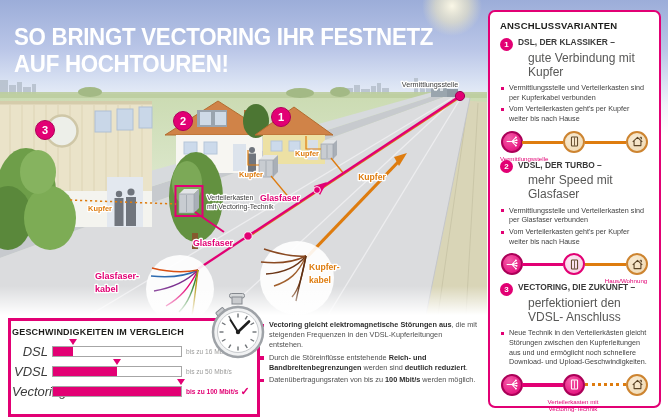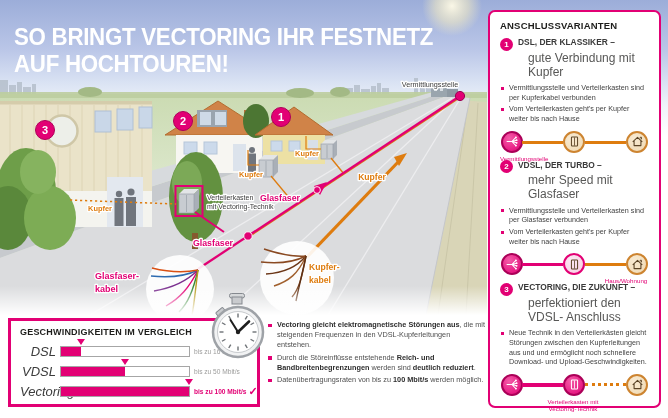--- a/index.html
+++ b/index.html
@@ -13,34 +13,34 @@
     font-size:23px;line-height:27px;letter-spacing:-0.3px;transform:scaleX(.97);transform-origin:left top;white-space:nowrap;}
   
   #scene{position:absolute;left:0;top:0;z-index:1;}
   #scene text.lbl{paint-order:stroke;stroke:#fff;stroke-width:2.6px;stroke-linejoin:round;font-family:"Liberation Sans",sans-serif;}
   #scene text.mag{fill:var(--magenta,#E20074);font-weight:bold;}
   #scene text.cop{fill:var(--copper,#DE7C0F);font-weight:bold;}
   #scene text.dk{fill:#3B3B3B;}
   
   #stopwatch{position:absolute;left:207px;top:291px;z-index:6;}
   
-  #speedbox{position:absolute;left:8px;top:318px;width:252px;height:89px;background:#fff;
-    border:3px solid var(--magenta,#E20074);box-sizing:border-box;padding:5px 8px 4px 9px;z-index:4;}
+  #speedbox{position:absolute;left:8px;top:318px;width:252px;height:99px;background:#fff;
+    border:3px solid var(--magenta,#E20074);box-sizing:border-box;padding:5px 8px 4px 1px;z-index:4;}
   #speedbox h3{margin:1px 0 4px 0;font-size:9px;letter-spacing:.2px;color:#1D1D1B;}
   .srow{display:flex;align-items:center;height:20px;}
   .slabel{width:36px;text-align:right;font-size:13px;color:#3B3B3B;flex:none;font-style:italic;}
   .strack{position:relative;width:128px;height:9px;border:1px solid #A6A6A6;background:#fff;margin:0 4px 0 4px;flex:none;}
   .sfill{position:absolute;left:0;top:0;bottom:0;background:var(--magenta,#E20074);}
   .smark{position:absolute;top:-8px;width:0;height:0;border-left:4px solid transparent;border-right:4px solid transparent;
     border-top:6px solid var(--magenta,#E20074);transform:translateX(-50%);}
   .sval{font-size:6.6px;color:#9C9C9B;white-space:nowrap;}
   .srow.hl .sval{color:var(--magenta,#E20074);font-weight:bold;}
   .scheck{font-size:11px;color:var(--magenta,#E20074);font-weight:bold;margin-left:2px;line-height:10px;}
   
-  #infobox{position:absolute;left:268px;top:320px;width:218px;z-index:4;}
+  #infobox{position:absolute;left:260px;top:320px;width:218px;z-index:4;}
   #infobox ul{list-style:none;margin:0;padding:0;}
   #infobox li{position:relative;padding-left:9px;font-size:7.3px;line-height:1.4;color:#4F4F4F;margin-bottom:2px;}
   #infobox li::before{content:"";position:absolute;left:0;top:3.5px;width:3.5px;height:3.5px;background:var(--magenta,#E20074);}
   #infobox .b{font-weight:bold;color:#2F2F2F;}
   #source{margin:10px 0 0 20px;font-size:7.2px;color:#4F4F4F;}
   
   #panel{position:absolute;left:488px;top:10px;width:173px;height:398px;background:#fff;
     border:2.5px solid var(--magenta,#E20074);border-radius:7px;box-sizing:border-box;padding:8px 9px 6px 10px;z-index:4;}
   #panel h2{margin:0 0 6px 0;font-size:9.5px;letter-spacing:.2px;color:#1D1D1B;}
   .vhead{display:flex;gap:5px;align-items:flex-start;margin-top:5px;}

